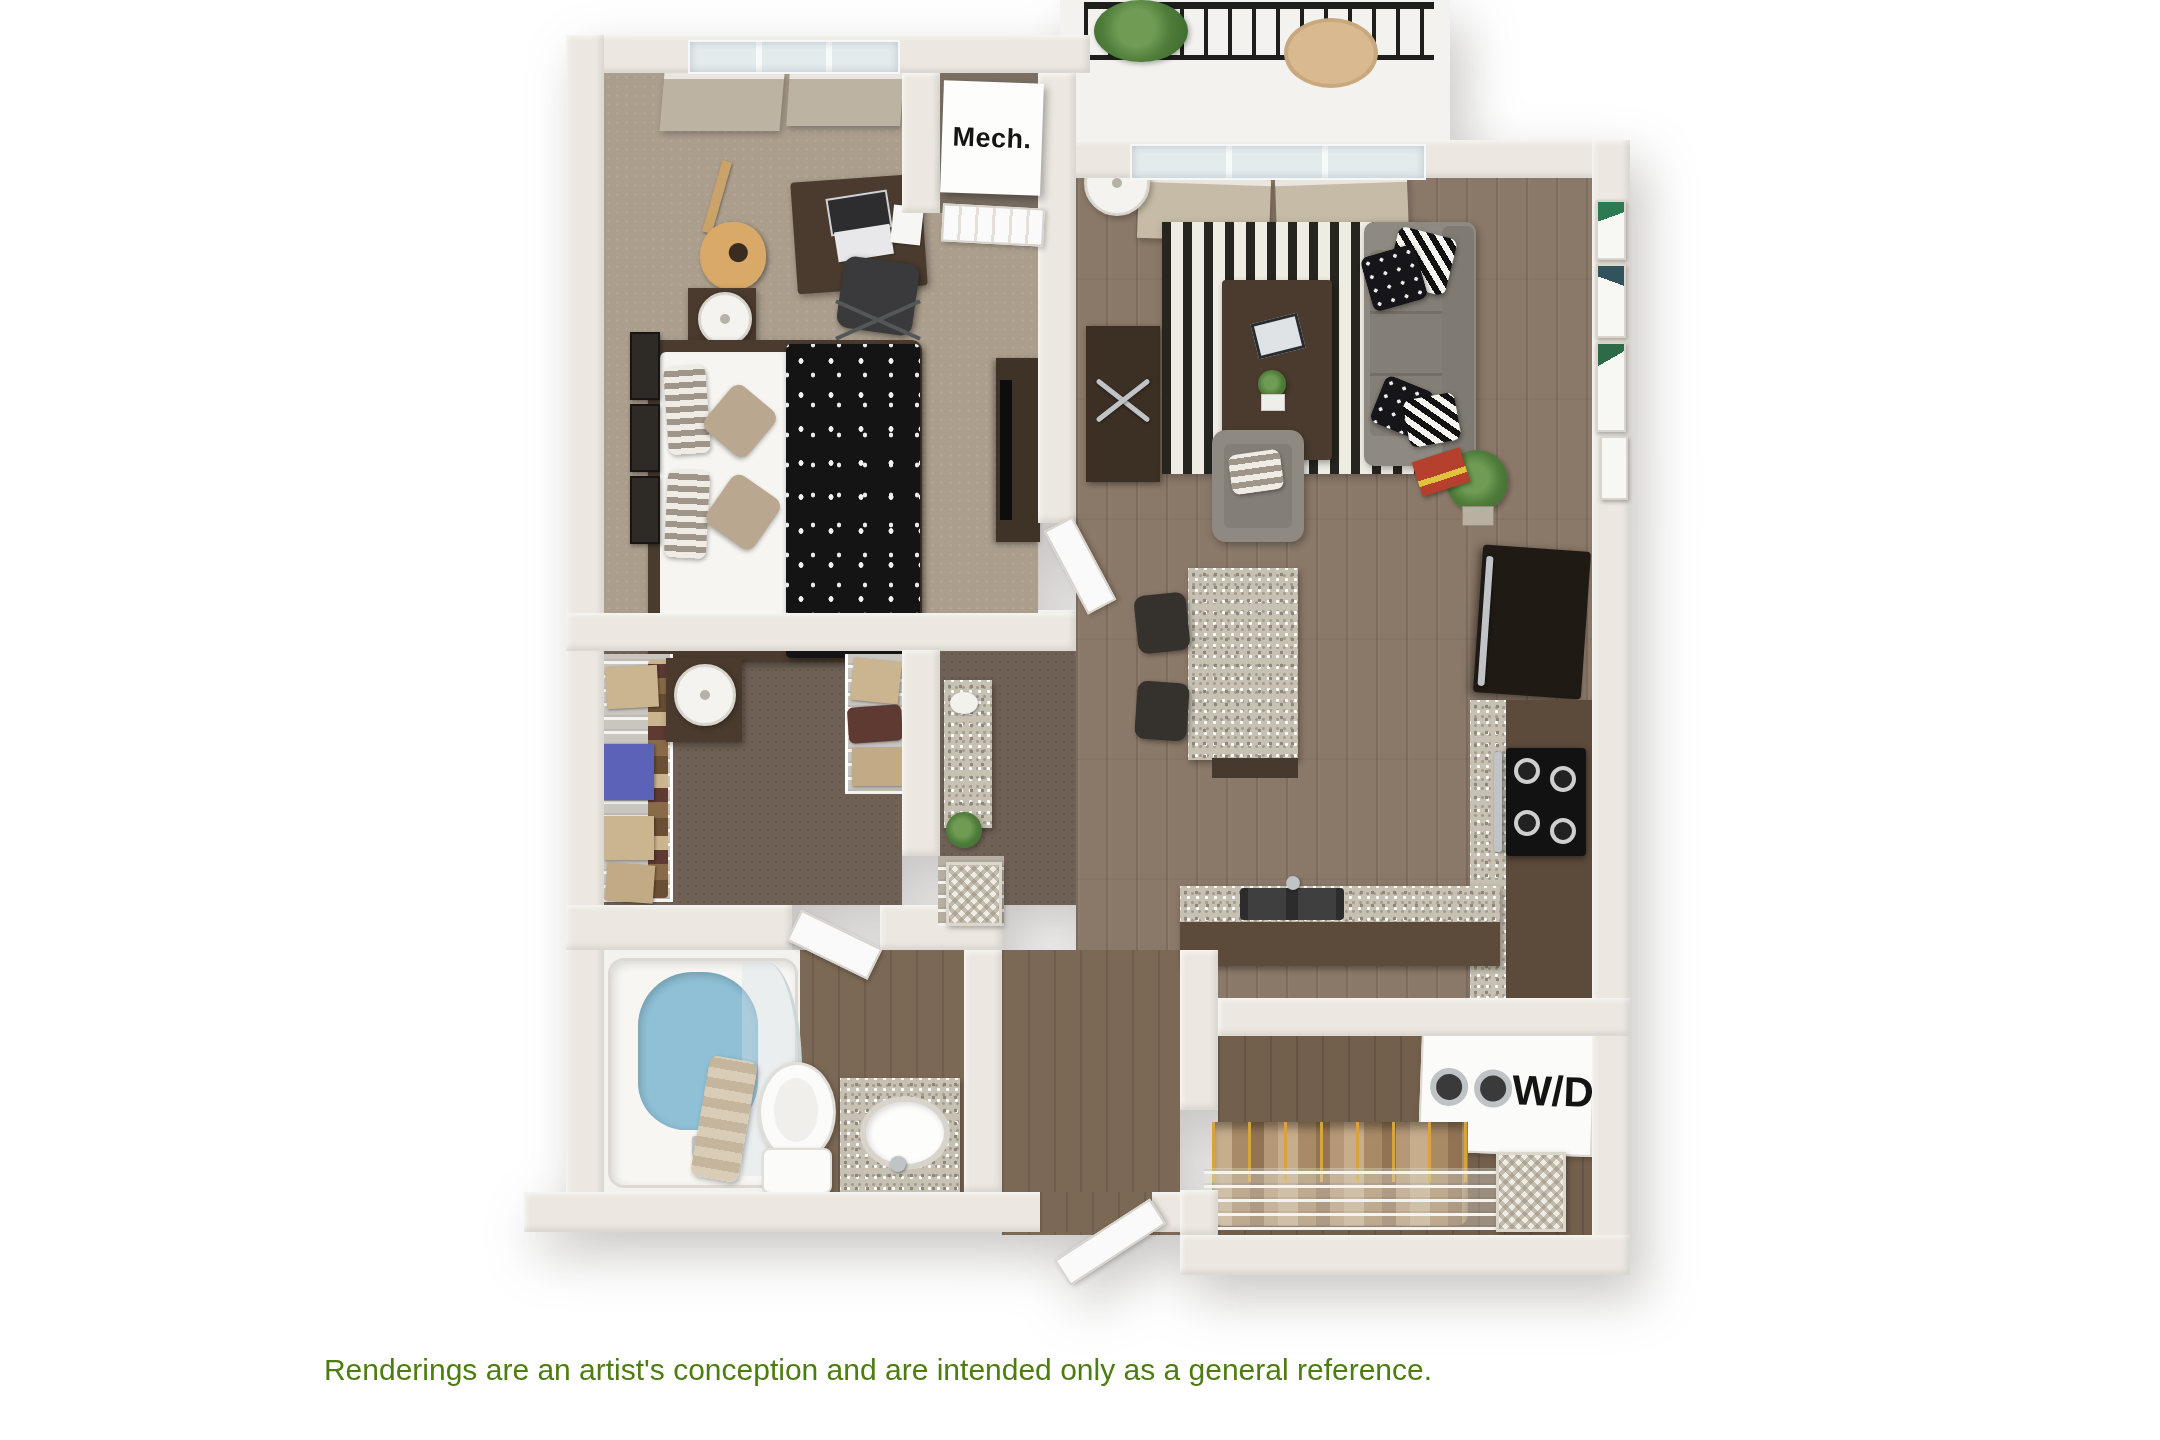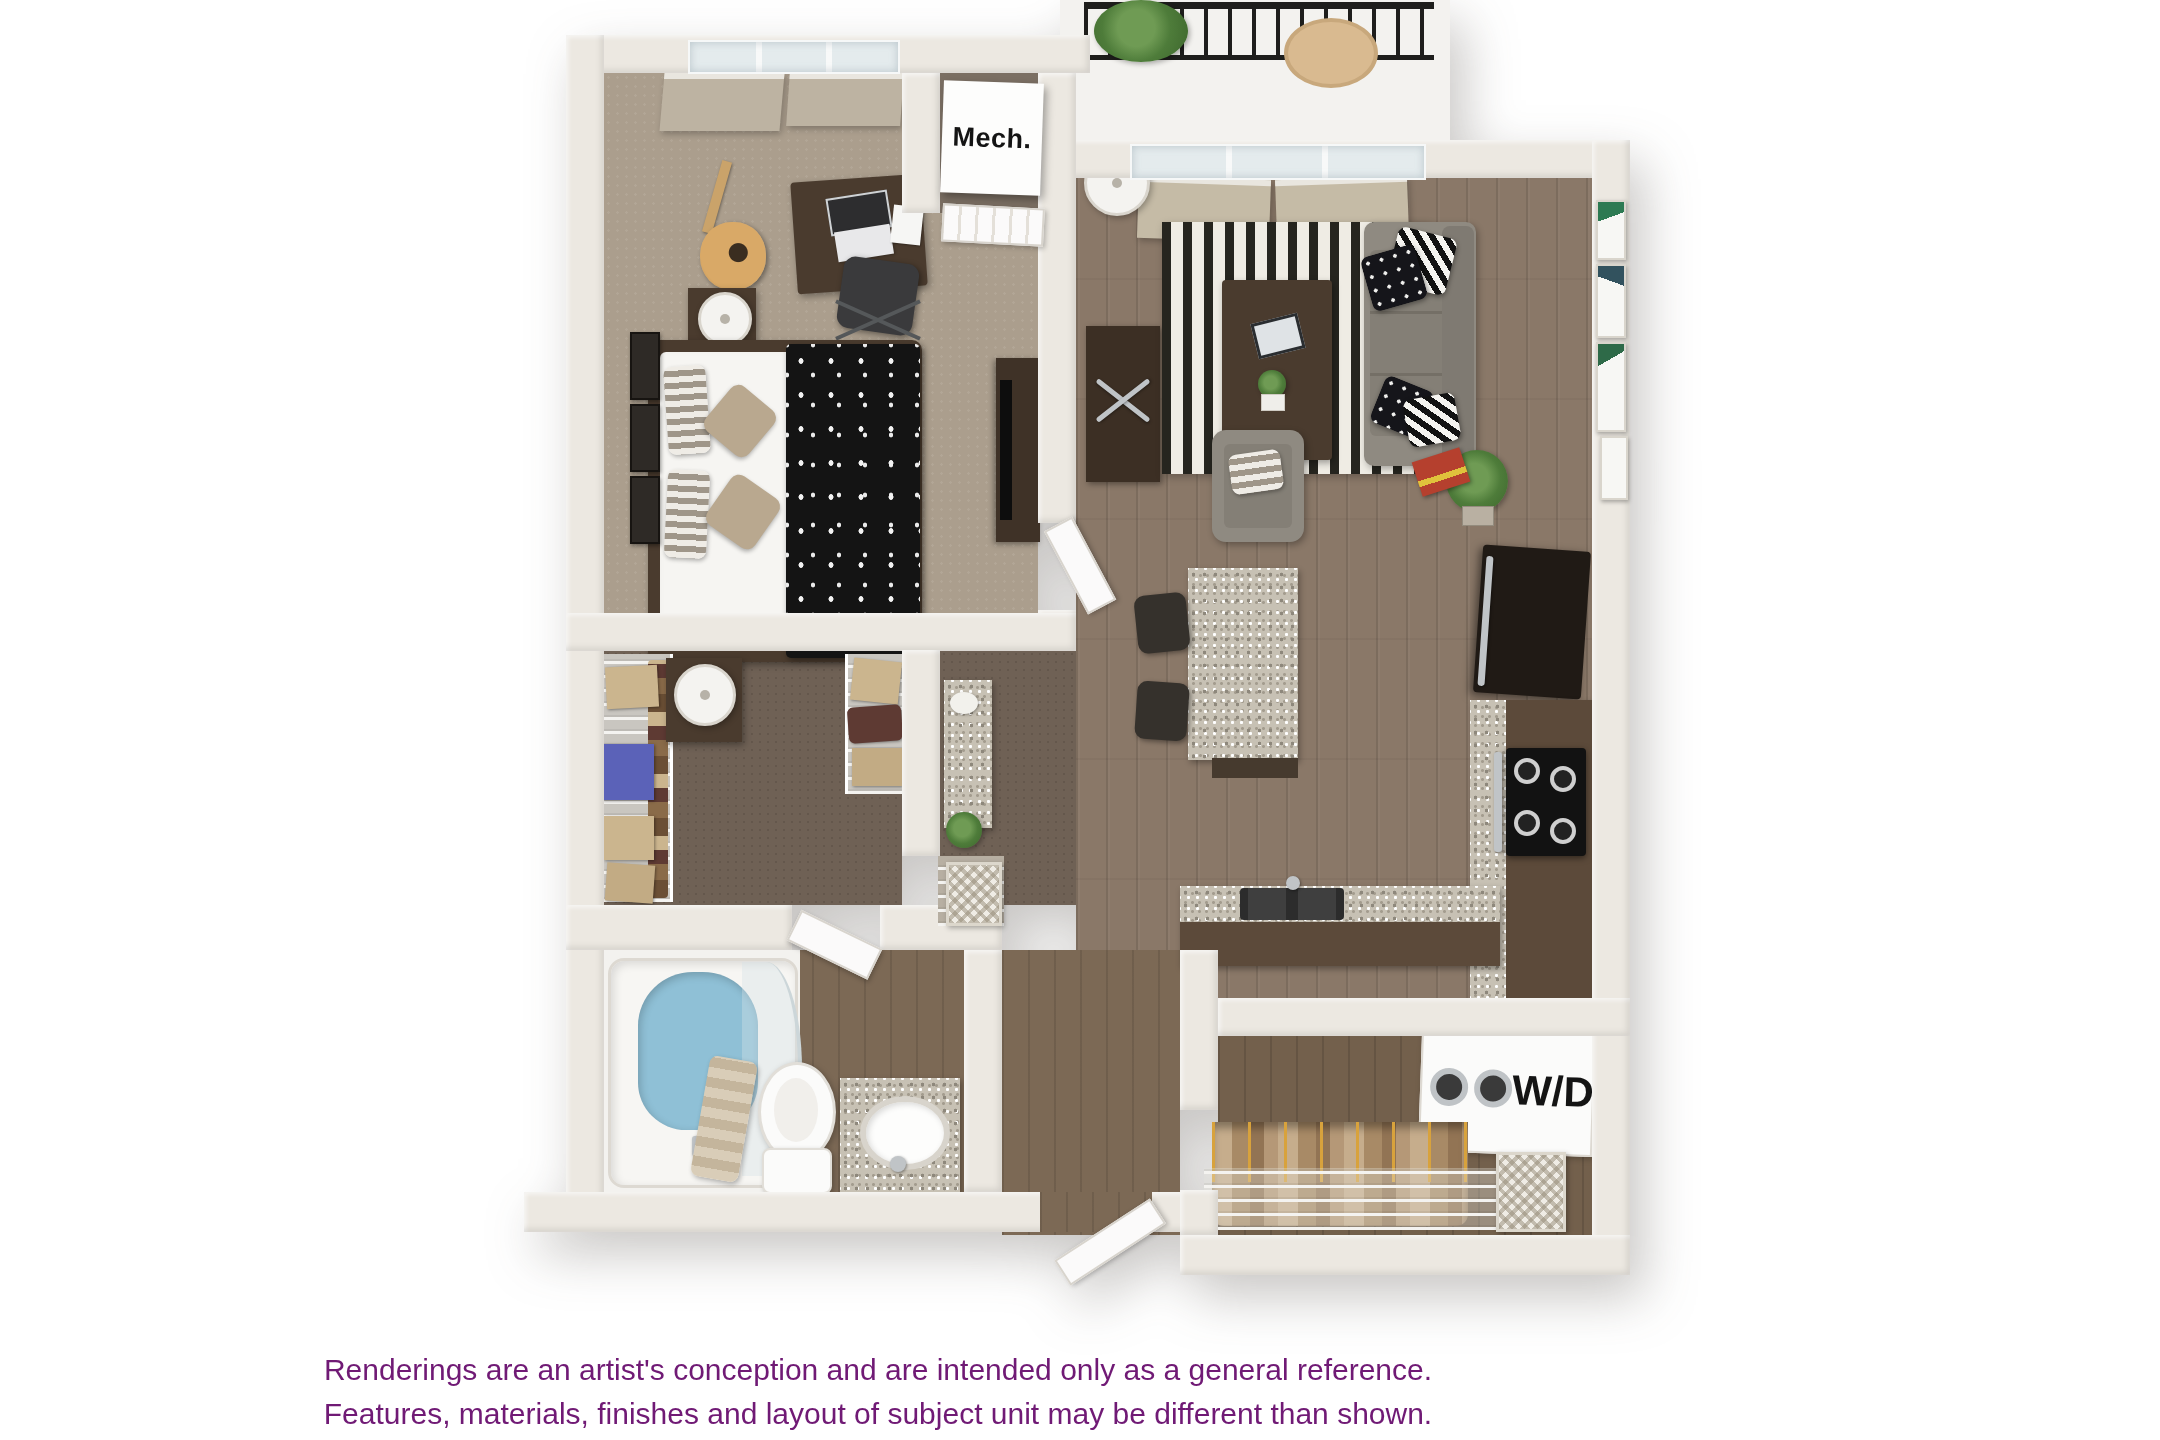--- a/index.html
+++ b/index.html
@@ -36,21 +36,21 @@
   .pill-dot{background-color:#15151a;background-image:radial-gradient(#f0f0ee 1.6px,transparent 2px);background-size:14px 14px;border-radius:8px;box-shadow:1px 2px 5px rgba(0,0,0,.4);}
   .pill-tan{background:#b9a88f;border-radius:10px;box-shadow:1px 2px 4px rgba(0,0,0,.3);}
   .duvet{background-color:#141414;background-image:radial-gradient(#f2f2f2 2.2px,transparent 2.8px),radial-gradient(#eaeaea 1.8px,transparent 2.4px);background-size:30px 34px,26px 30px;background-position:0 0,14px 16px;border-radius:5px;box-shadow:2px 3px 6px rgba(0,0,0,.4);}
   .rug{background:repeating-linear-gradient(90deg,#26251f 0 9px,#efece4 9px 21px);box-shadow:2px 3px 8px rgba(0,0,0,.25);}
   .rail{background:repeating-linear-gradient(90deg,#1e1e1c 0 4px,transparent 4px 24px);border-top:7px solid #1e1e1c;border-bottom:5px solid #1e1e1c;}
   .basket{background:#efece5;background-image:repeating-linear-gradient(45deg,rgba(150,140,120,.5) 0 4px,transparent 4px 9px),repeating-linear-gradient(-45deg,rgba(150,140,120,.5) 0 4px,transparent 4px 9px);border:3px solid #dcd7cc;box-shadow:2px 2px 5px rgba(0,0,0,.3);}
   .clothes-rack{background:repeating-linear-gradient(90deg,#c6ad8c 0 20px,#a88a66 20px 38px,#927454 38px 52px,#b59877 52px 66px);border-radius:0 0 12px 12px;box-shadow:inset 0 6px 8px rgba(0,0,0,.35);}
   .rods{background-image:repeating-linear-gradient(90deg,#d8a23c 0 3px,transparent 3px 36px);}
   .mech-box{background:#fdfdfc;box-shadow:3px 4px 8px rgba(0,0,0,.35);display:flex;align-items:center;justify-content:center;font-size:27px;font-weight:600;color:#141414;letter-spacing:.5px;z-index:30;}
   .wd-label{display:flex;align-items:center;justify-content:center;font-size:42px;font-weight:600;color:#141414;}
-  #disclaimer{position:absolute;left:0;top:1348px;width:1756px;text-align:center;color:#701a75;font-size:30px;line-height:44px;z-index:40;}
+  #disclaimer{position:absolute;left:0;top:1348px;width:1756px;text-align:center;color:#4d7c0f;font-size:30px;line-height:44px;z-index:40;}
   .seat{background:#847f76;border-radius:6px;}
   .stool{background:#35312c;border-radius:10px;box-shadow:2px 2px 5px rgba(0,0,0,.4);}
   .silver{background:#c0c4c7;border-radius:3px;box-shadow:1px 1px 3px rgba(0,0,0,.4);}
 </style>
 </head>
 <body>
 
 <div id="canvas">
   <div id="plan">
 
@@ -216,15 +216,14 @@
 
     <div class="a glass" style="left:688px;top:40px;width:208px;height:30px;background-image:linear-gradient(90deg,transparent 0 66px,#f8f9f9 66px 72px,transparent 72px 136px,#f8f9f9 136px 142px,transparent 142px);z-index:24;"></div>
 
     <div class="a doorleaf" style="left:1042px;top:524px;width:28px;height:90px;transform:rotate(-28deg);transform-origin:50% 0;"></div>
     <div class="a doorleaf" style="left:794px;top:908px;width:86px;height:30px;transform:rotate(26deg);transform-origin:0 50%;"></div>
 
   </div>
 
   <div id="disclaimer">
     <div>Renderings are an artist's conception and are intended only as a general reference.</div>
-    <div>Features, materials, finishes and layout of subject unit may be different than shown.</div>
   </div>
 </div>
 
 </body></html>

